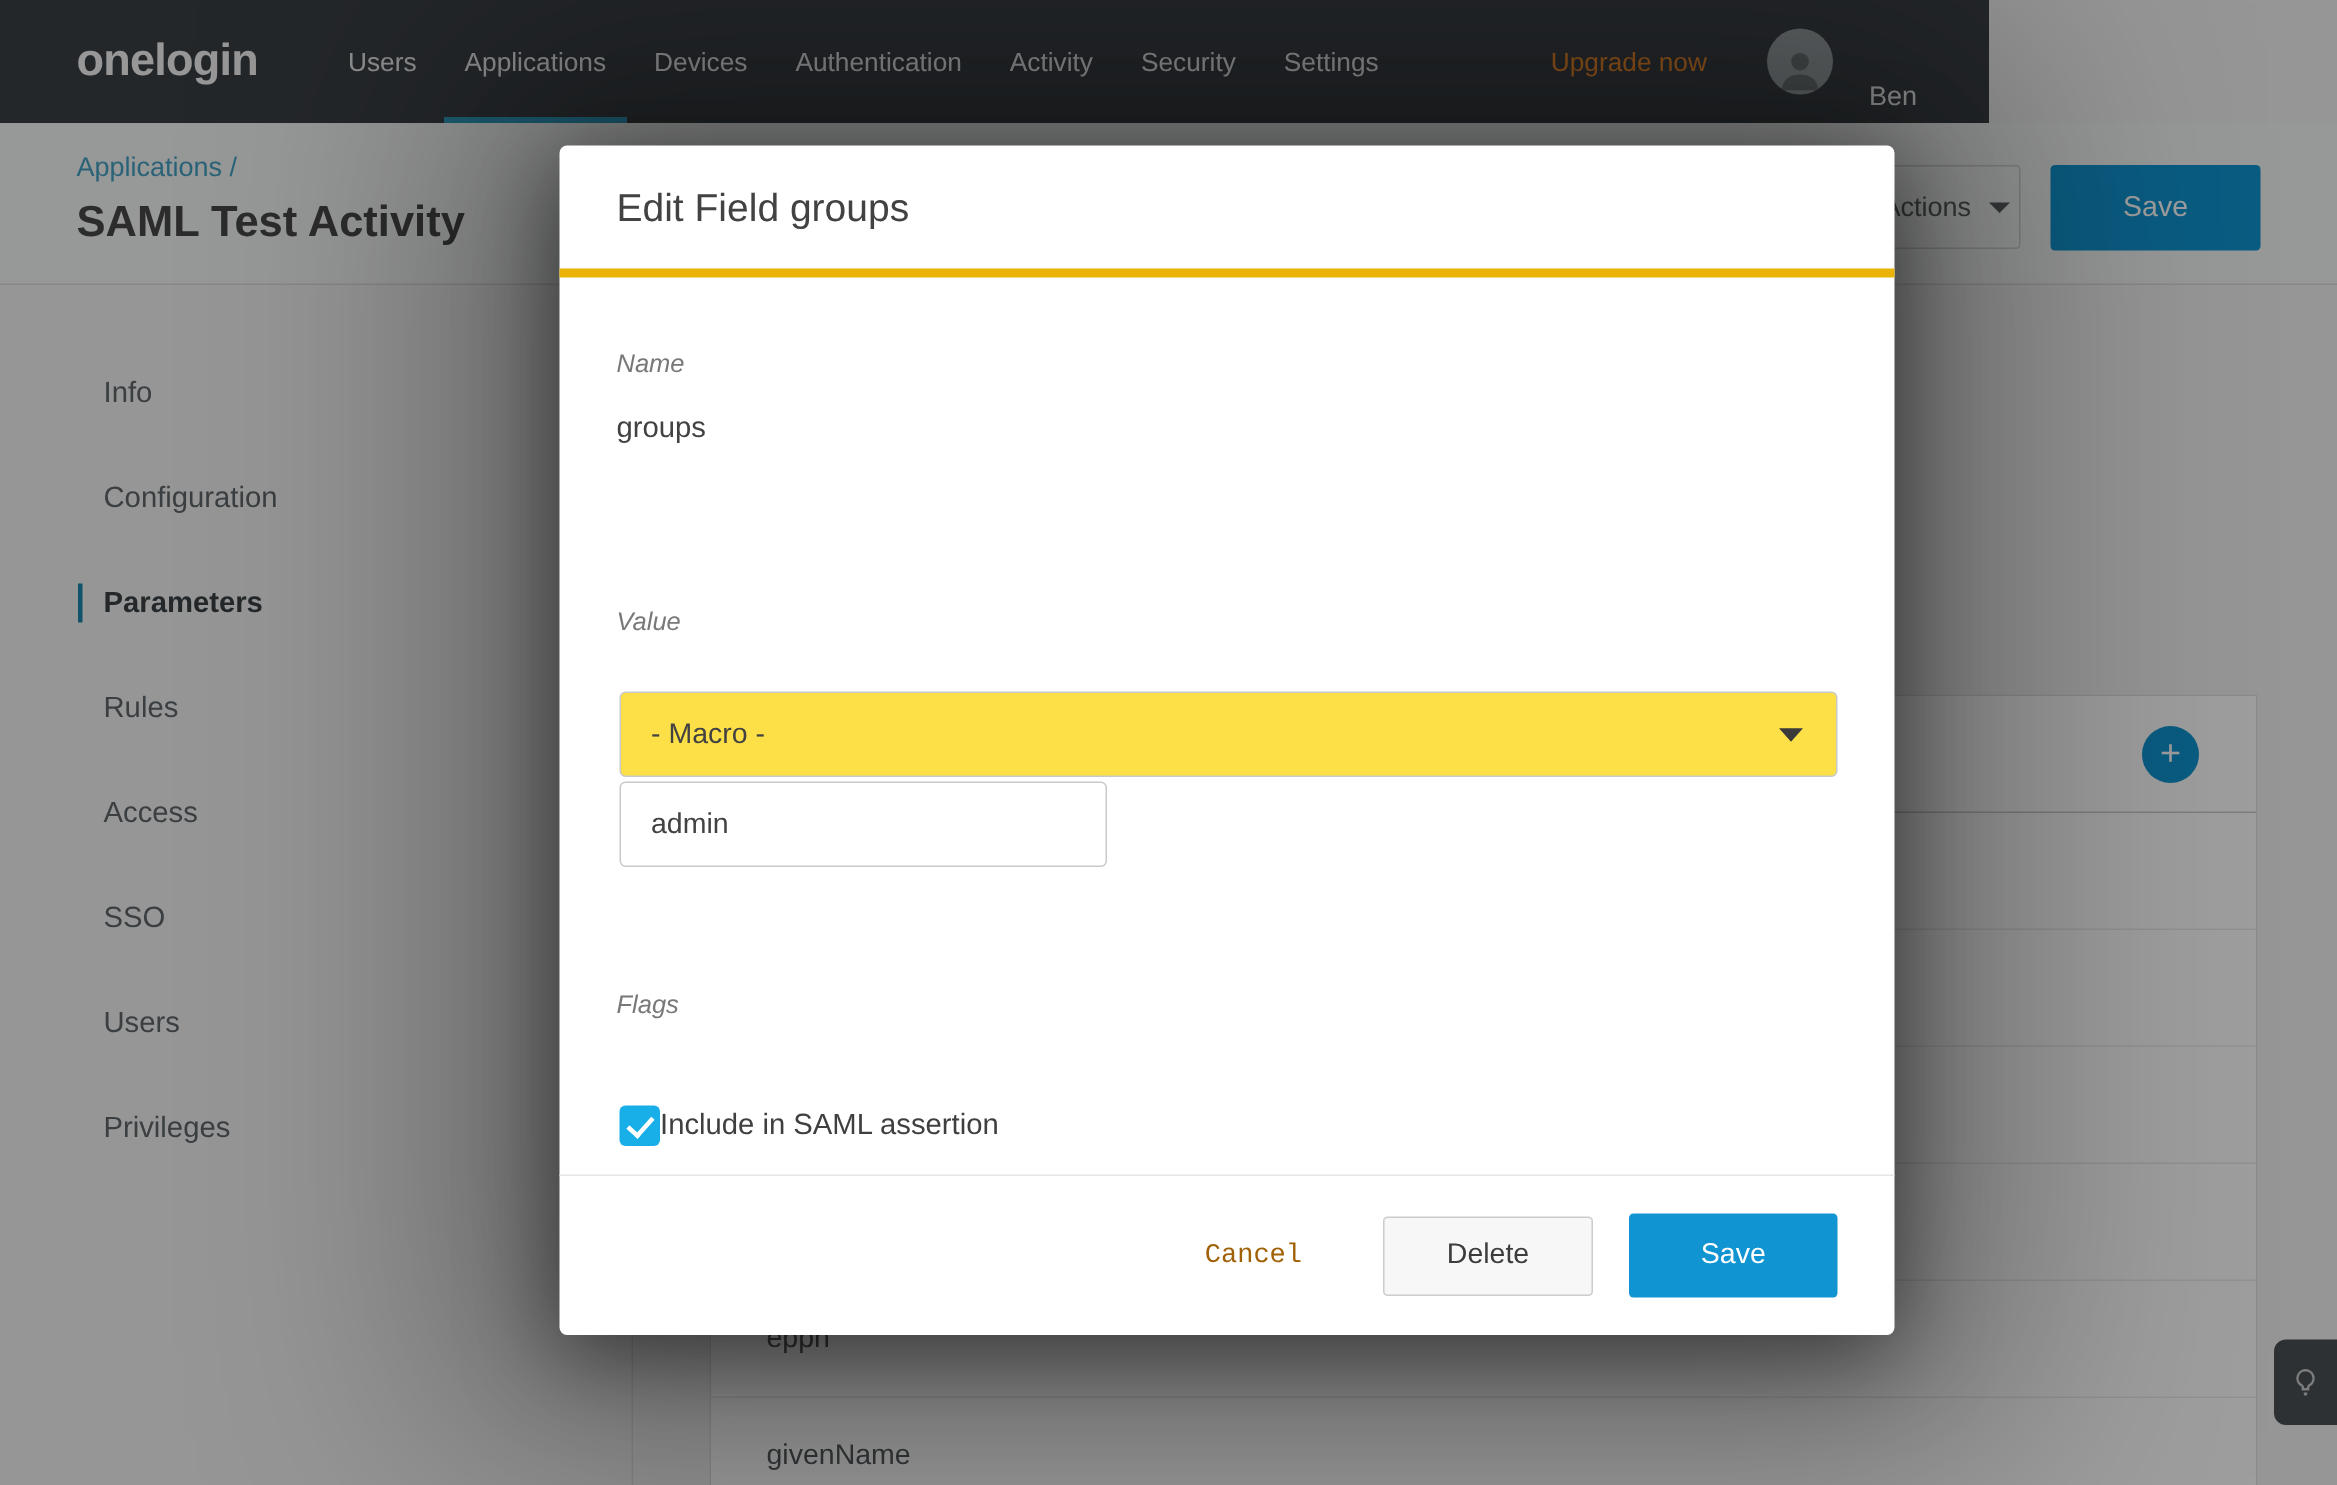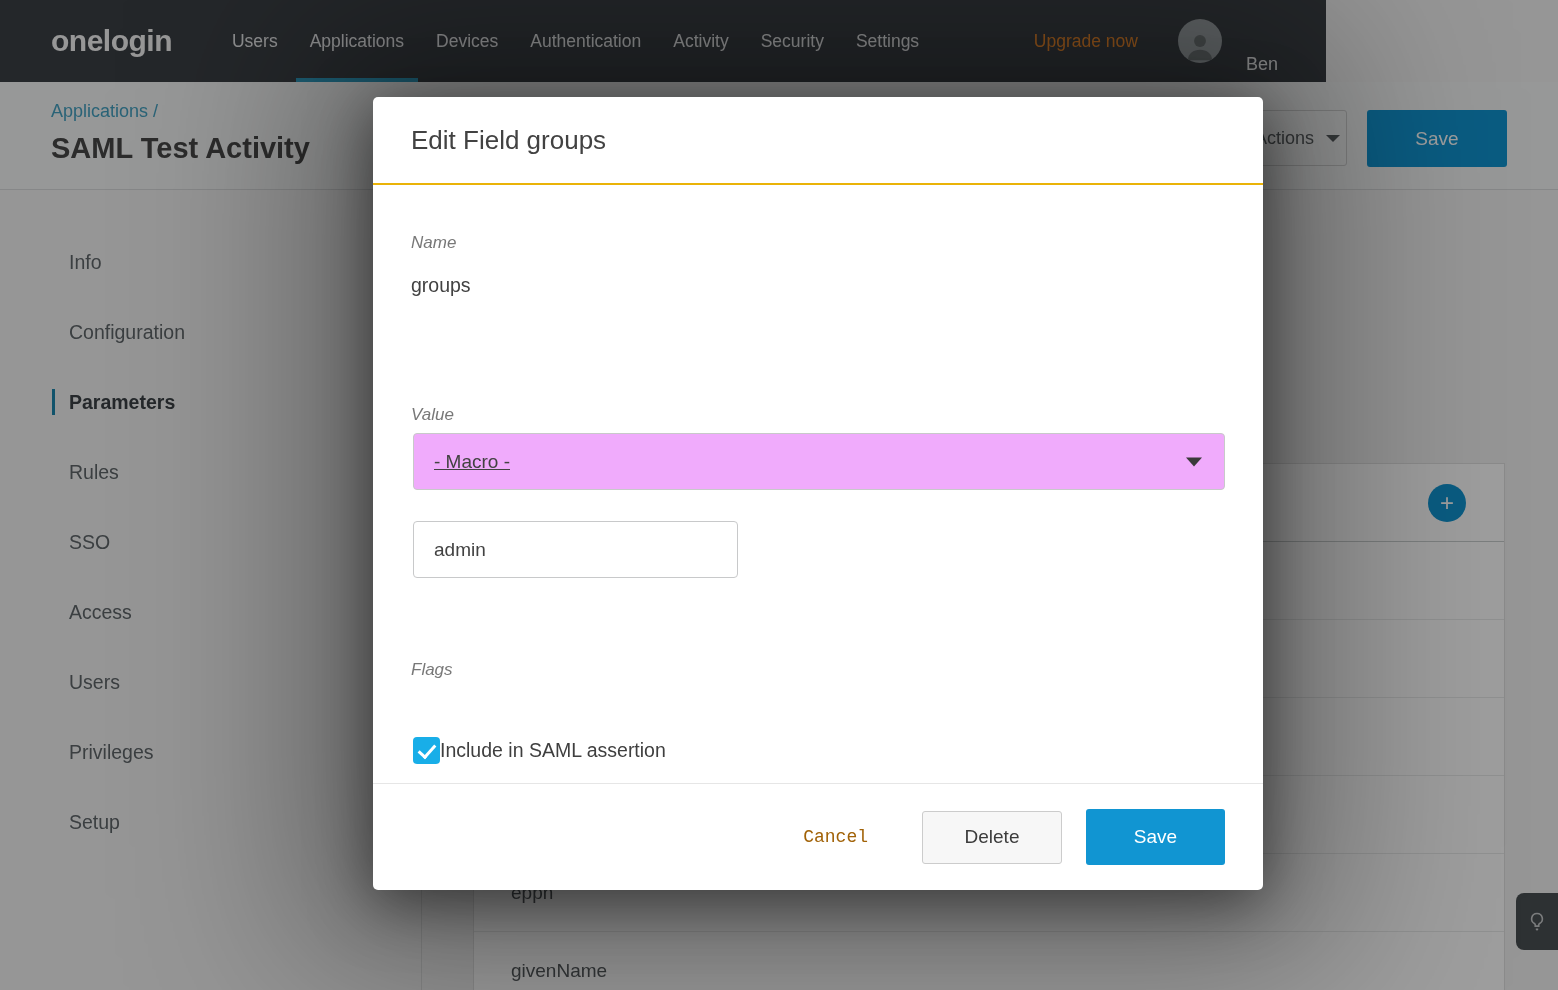--- a/index.html
+++ b/index.html
@@ -99,35 +99,35 @@
   .help-fab svg { width:26px; height:26px; }
 
   
   .backdrop { position:absolute; inset:0; background:rgba(0,0,0,0.38); z-index:10; }
   .modal {
     position:absolute; left:373px; top:97px; width:890px; height:793px;
     background:#fff; border-radius:5px; z-index:11;
     box-shadow:0 12px 60px rgba(0,0,0,0.5), 0 0 180px 70px rgba(0,0,0,0.35);
   }
   .modal-header {
-    height:88px; border-bottom:2px solid #eab308;
+    height:88px; border-bottom:6px solid #eab308;
     display:flex; align-items:center; padding-left:38px;
   }
   .modal-title { font-size:26px; color:#424242; }
   .field-label { position:absolute; left:38px; font-size:17px; color:#787878;font-style:italic; }
   .lbl-name  { top:136px; }
   .lbl-value { top:308px; }
   .lbl-flags { top:563px; }
   .name-value { position:absolute; left:38px; top:177px; font-size:19.5px; color:#424242; }
 
   .macro-select {
-    position:absolute; left:40px; top:336px; width:812px; height:57px;
-    border:1px solid #c8c9ca; border-radius:4px; background:#f0abfc;
+    position:absolute; left:40px; top:364px; width:812px; height:57px;
+    border:1px solid #c8c9ca; border-radius:4px; background:#fde047;
     display:flex; align-items:center; padding-left:20px;
-    font-size:19px; color:#424242; cursor:pointer;text-decoration:underline;
+    font-size:19px; color:#424242; cursor:pointer;
   }
   .macro-select .caret-down {
     position:absolute; right:22px; top:50%; transform:translateY(-50%);
     border-top-color:#3a3a3a; border-left-width:8px; border-right-width:8px; border-top-width:9px;
   }
   .value-input {
     position:absolute; left:40px; top:424px; width:325px; height:57px;
     border:1px solid #c8c9ca; border-radius:4px; background:#fff;
     padding-left:20px; font-size:19px; color:#424242; font-family:inherit;
   }
@@ -218,33 +218,30 @@
       <span>Configuration</span>
     </div>
   <div class="side-item active">
       <span class="active-bar"></span>
       <span>Parameters</span>
     </div>
   <div class="side-item">
       <span>Rules</span>
     </div>
   <div class="side-item">
+      <span>Access</span>
+    </div>
+  <div class="side-item">
       <span>SSO</span>
     </div>
   <div class="side-item">
-      <span>Access</span>
-    </div>
-  <div class="side-item">
       <span>Users</span>
     </div>
   <div class="side-item">
       <span>Privileges</span>
-    </div>
-  <div class="side-item">
-      <span>Setup</span>
     </div>
 </aside>
 <div class="side-divider"></div>
 
 <section class="param-panel">
   <div class="param-header">
     <button class="add-param-btn"><span>+</span></button>
   </div>
   <div class="param-row">
       <span></span>

